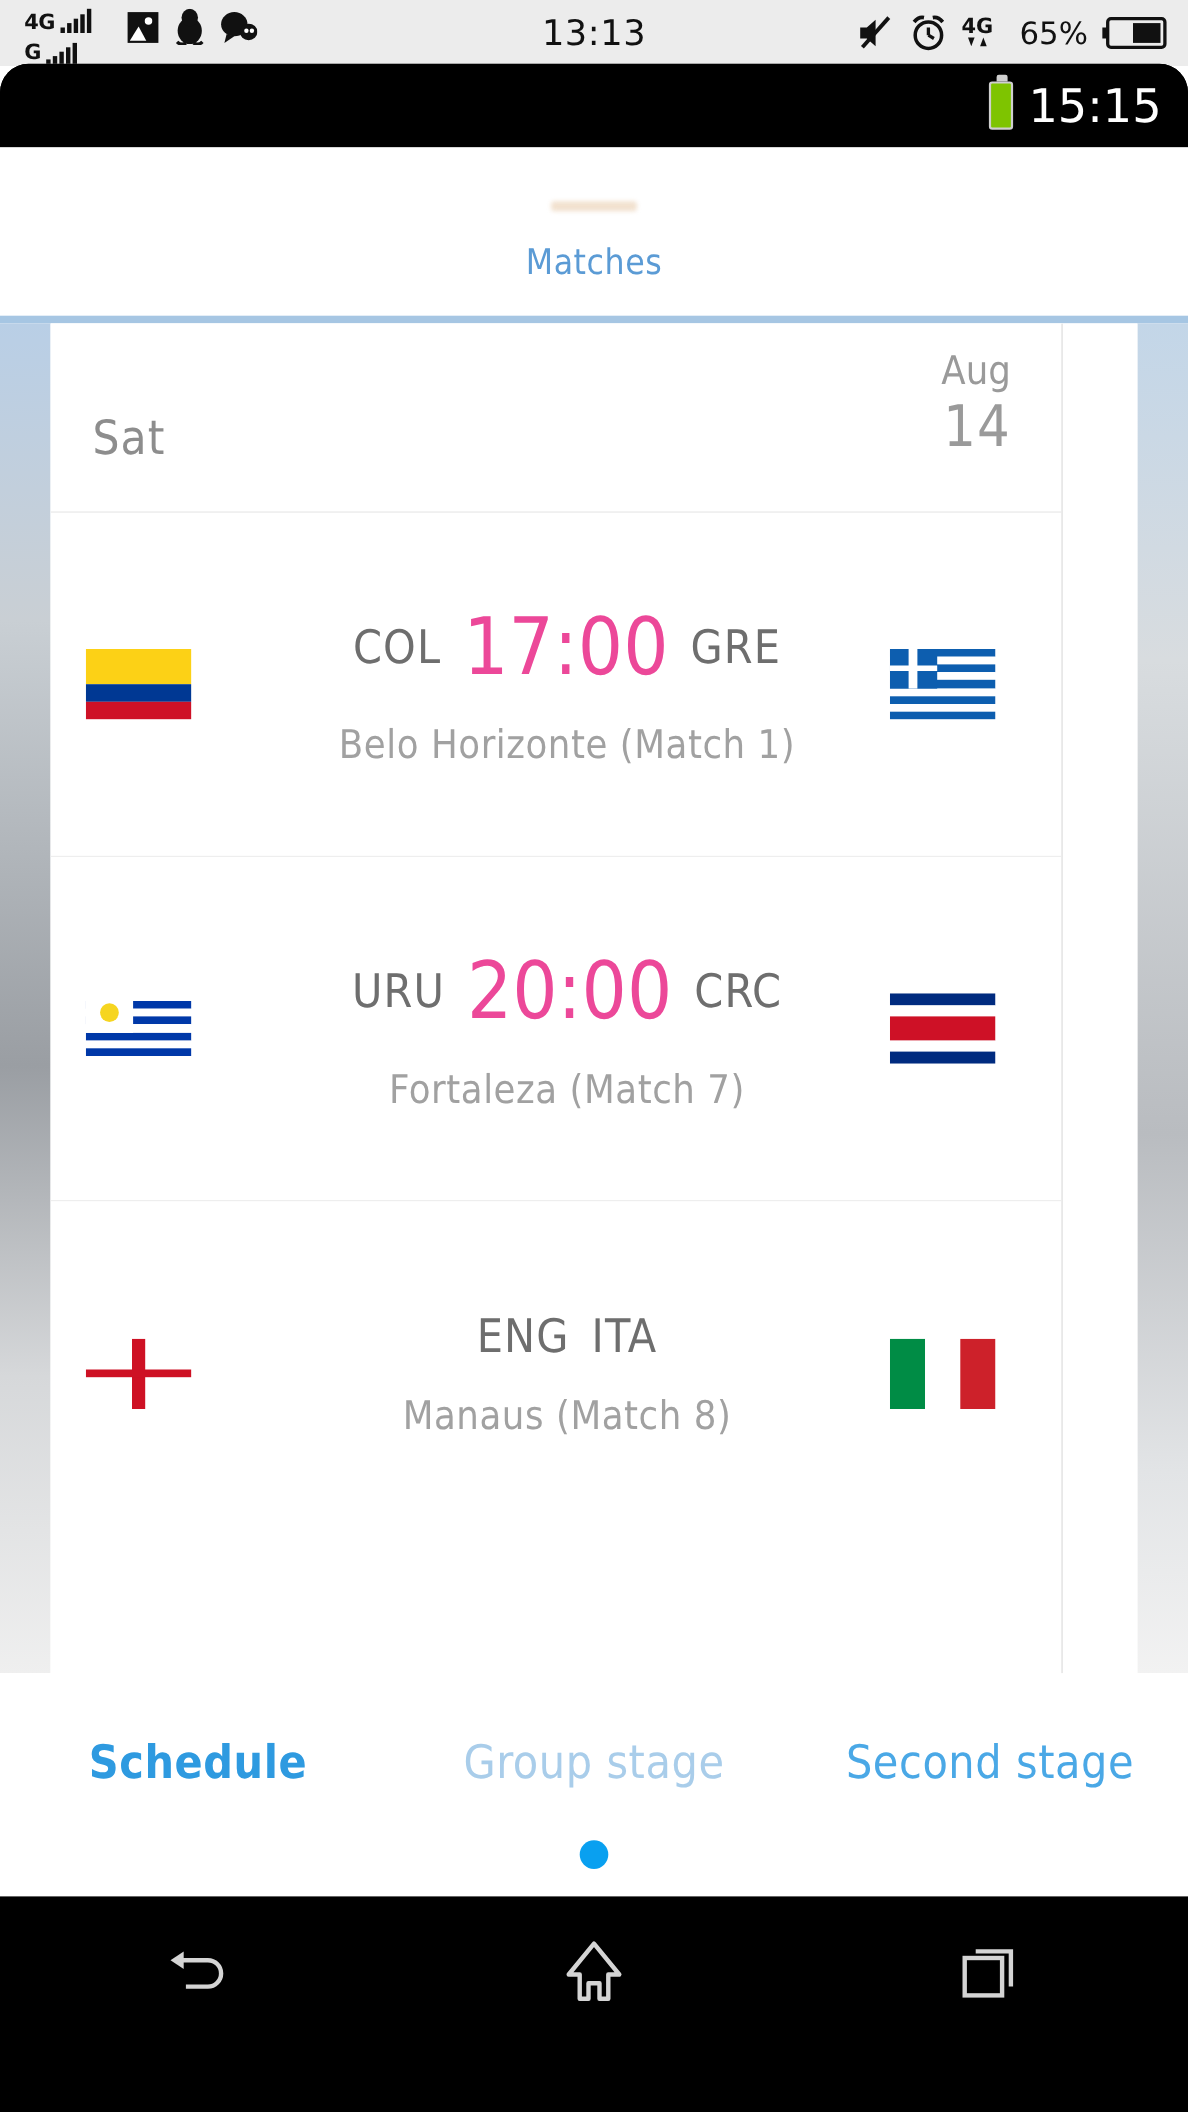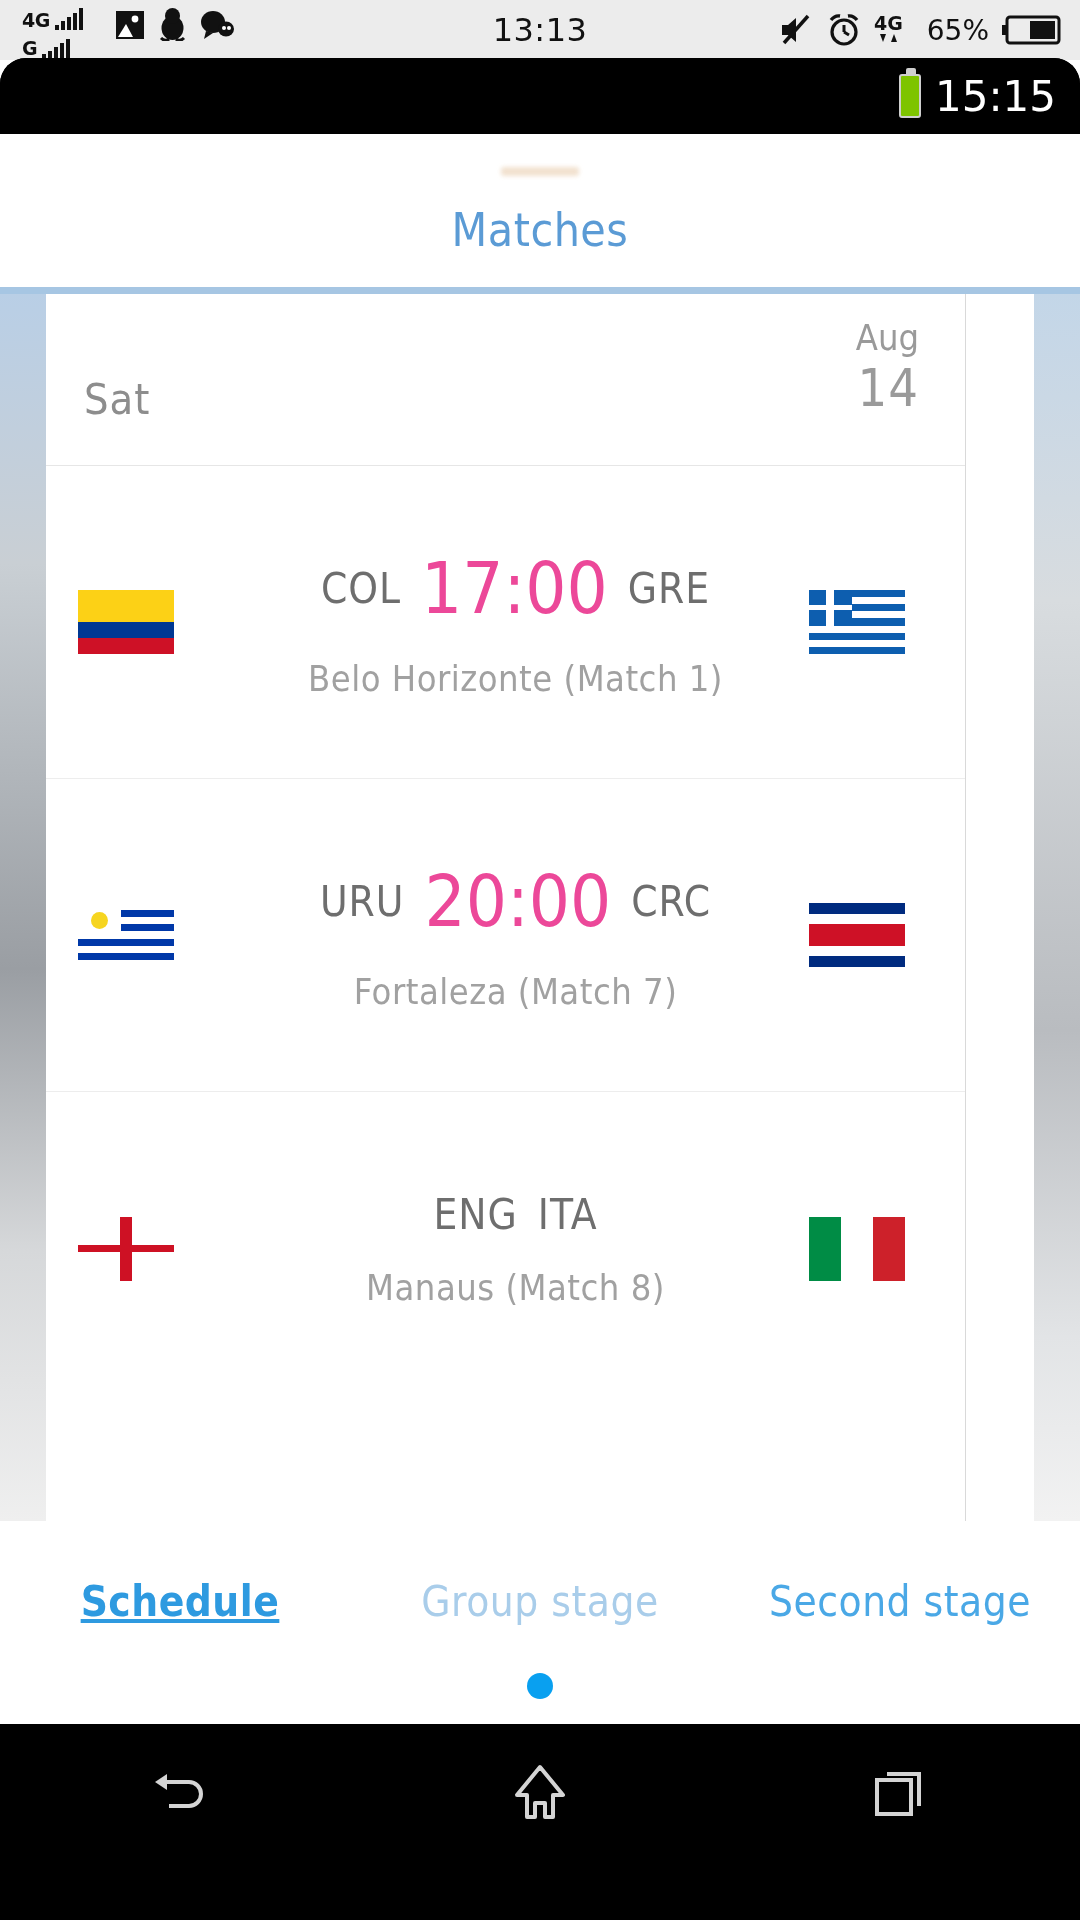--- a/index.html
+++ b/index.html
@@ -79,21 +79,21 @@
   .app{
     position:absolute; top:76px; left:0; width:1080px; height:1726px;
     background:#ffffff;
   }
 
   .app-header{
     position:relative; width:100%; height:153px; background:#fff;
     display:flex; align-items:flex-end; justify-content:center;
   }
   .app-title{
-    font-size:46px; color:#5b9bd5; letter-spacing:0.5px;
+    font-size:32px; color:#5b9bd5; letter-spacing:0.5px;
     font-family:"DejaVu Sans Condensed","DejaVu Sans", sans-serif;
     padding-bottom:30px; position:relative;
   }
   .title-smudge{
     position:absolute; top:-36px; left:50%; transform:translateX(-50%);
     width:78px; height:9px; background:#e7c9a8; opacity:.55; border-radius:3px;
     filter:blur(2px);
   }
 
   
@@ -202,21 +202,21 @@
     position:relative; width:1080px; height:222px; background:#fff;
   }
   .tabs{
     position:absolute; left:0; top:0; width:100%; height:160px;
     display:flex; align-items:center;
   }
   .tab{
     flex:1; text-align:center; font-size:42px; letter-spacing:0.5px;
     font-family:"DejaVu Sans Condensed","DejaVu Sans", sans-serif;
   }
-  .tab.active{ color:#2e9ae0; font-weight:700;text-decoration:underline; }
+  .tab.active{ color:#2e9ae0; font-weight:700; }
   .tab.dim{ color:#a9cdea; }
   .tab.alt{ color:#4aa8e6; }
   .dot{
     position:absolute; left:50%; transform:translateX(-50%);
     top:152px; width:26px; height:26px; border-radius:50%; background:#09a0f0;
   }
 
   
   .navbar{
     position:absolute; left:0; bottom:0; width:1080px; height:136px;

